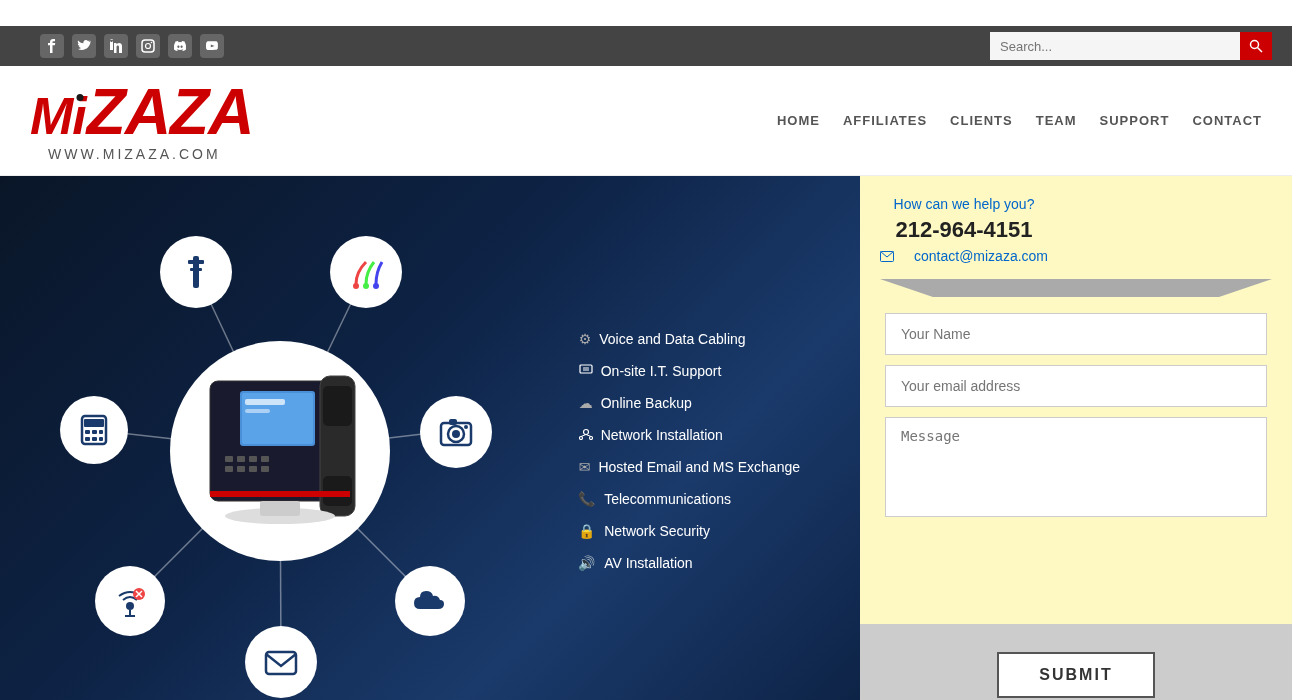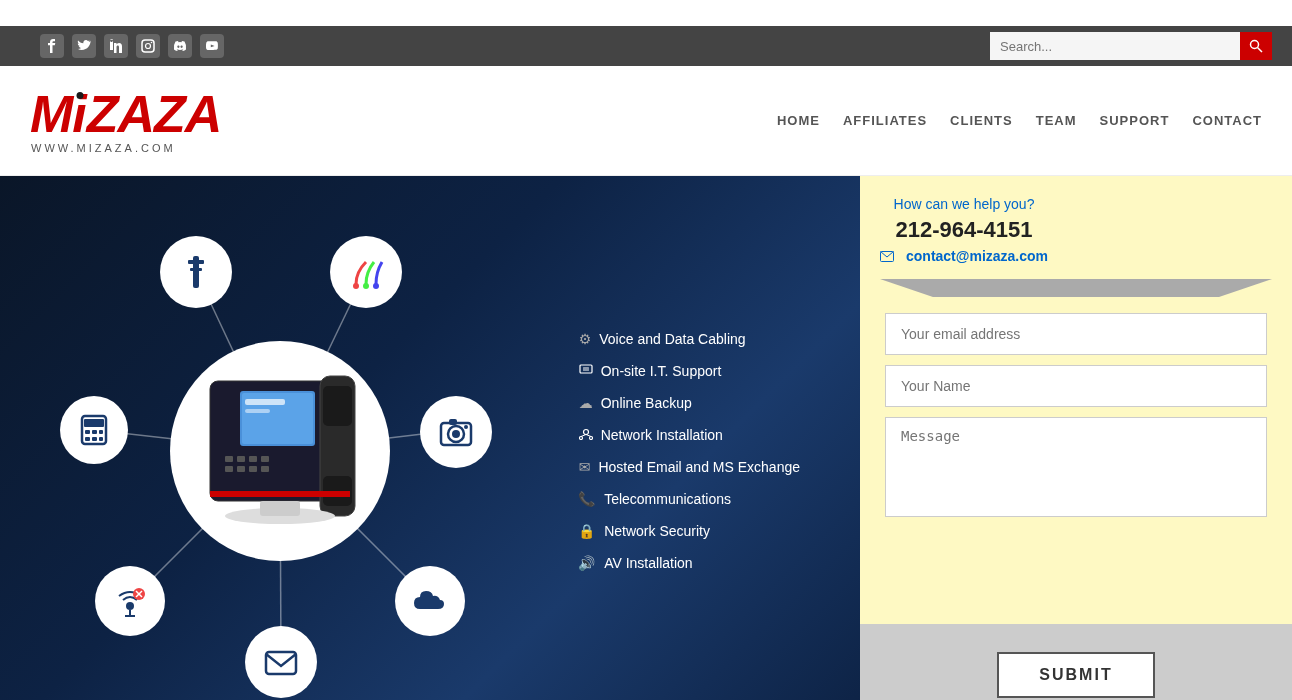--- a/index.html
+++ b/index.html
@@ -63,25 +63,25 @@
       align-items: center;
       padding: 0 30px;
       border-bottom: 1px solid #eee;
     }
     .logo {
       display: flex;
       flex-direction: column;
       margin-right: auto;
     }
     .logo-sub {
-      font-size: 11px;
+      font-size: 14px;
       color: #555;
       letter-spacing: 3px;
       margin-top: 2px;
-      margin-left: 1px;
+      margin-left: 18px;
     }
     nav {
       display: flex;
       gap: 23px;
       align-items: center;
     }
     .nav-item {
       font-size: 13px;
       font-weight: bold;
       color: #555;
@@ -194,23 +194,22 @@
       font-size: 22px;
       font-weight: bold;
       color: #222;
       margin-bottom: 5px;
     }
     .email-link {
       color: #0066cc;
       font-size: 14px;
       display: flex;
       align-items: center;
-      gap: 12px;
+      gap: 20px;
       justify-content: center;
-      font-weight: bold;
     }
 
     
     .contact-form {
       width: 100%;
       display: flex;
       flex-direction: column;
       gap: 10px;
       flex: 1;
       padding: 0 5px;
@@ -297,21 +296,21 @@
 </div>
 
 <div class="header">
   <div class="logo">
     <div style="display:flex; align-items:baseline;">
       <span style="font-size:52px; font-weight:900; font-style:italic; color:#cc0000; font-family:'Arial Black',Arial,sans-serif; line-height:1; letter-spacing:-1px;">M</span>
       <span style="font-size:52px; font-weight:900; font-style:italic; color:#cc0000; font-family:'Arial Black',Arial,sans-serif; line-height:1; position:relative; display:inline-block;">
         i
         <span style="position:absolute; top:4px; left:50%; transform:translateX(-50%); width:7px; height:7px; background:#1a1a1a; border-radius:50%; display:block;"></span>
       </span>
-      <span style="font-size:52px; font-weight:900; font-style:italic; color:#cc0000; font-family:'Arial Black',Arial,sans-serif; line-height:1; letter-spacing:-1px;">ZAZA</span>
+      <span style="font-size:64px; font-weight:900; font-style:italic; color:#cc0000; font-family:'Arial Black',Arial,sans-serif; line-height:1; letter-spacing:-1px;">ZAZA</span>
     </div>
     <div class="logo-sub">WWW.MIZAZA.COM</div>
   </div>
   <nav>
     <span class="nav-item">HOME</span>
     <span class="nav-item">AFFILIATES</span>
     <span class="nav-item">CLIENTS</span>
     <span class="nav-item">TEAM</span>
     <span class="nav-item">SUPPORT</span>
     <span class="nav-item">CONTACT</span>
@@ -488,22 +487,22 @@
       </div>
     </div>
 
     <div style="width:100%; margin-bottom:12px;">
       <svg width="100%" height="18" viewBox="0 0 370 18" preserveAspectRatio="none">
         <polygon points="0,0 370,0 320,18 50,18" fill="#aaa"></polygon>
       </svg>
     </div>
 
     <div class="contact-form">
+      <input class="form-input" type="text" placeholder="Your Name" style="">
       <input class="form-input" type="email" placeholder="Your email address" style="">
-      <input class="form-input" type="text" placeholder="Your Name" style="">
       <textarea class="form-textarea" placeholder="Message" style=""></textarea>
     </div>
 
     <div style="background:#ccc; width:calc(100% + 40px); margin: 26px -20px -20px -20px; display:flex; justify-content:center; padding:28px 0;">
       <button class="submit-btn">SUBMIT</button>
     </div>
   </div>
 
 </div>
 

